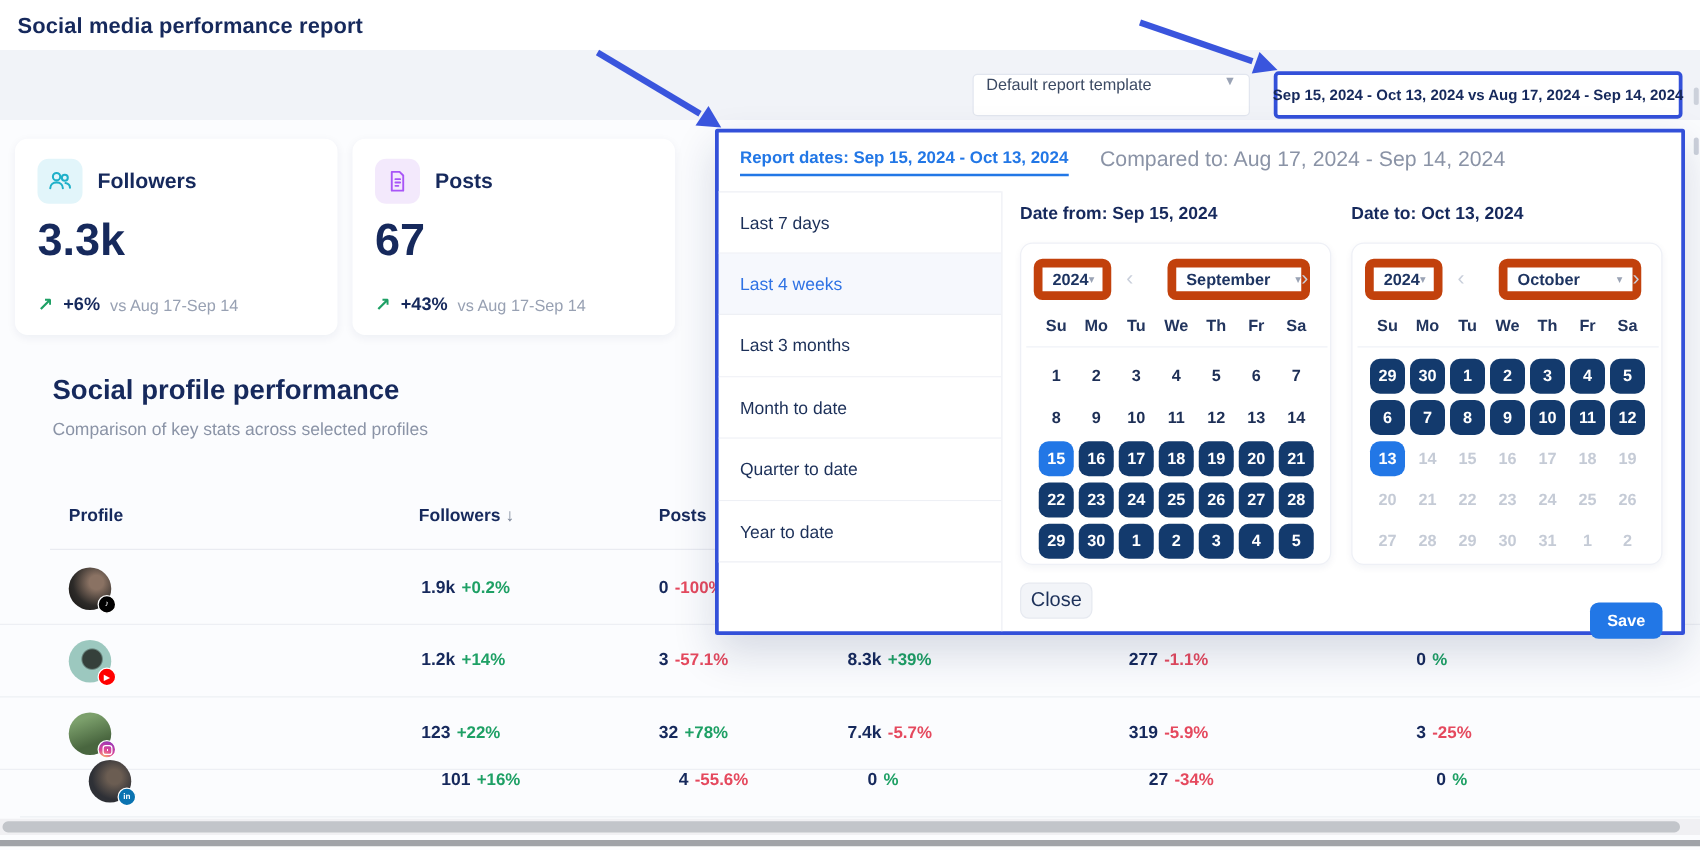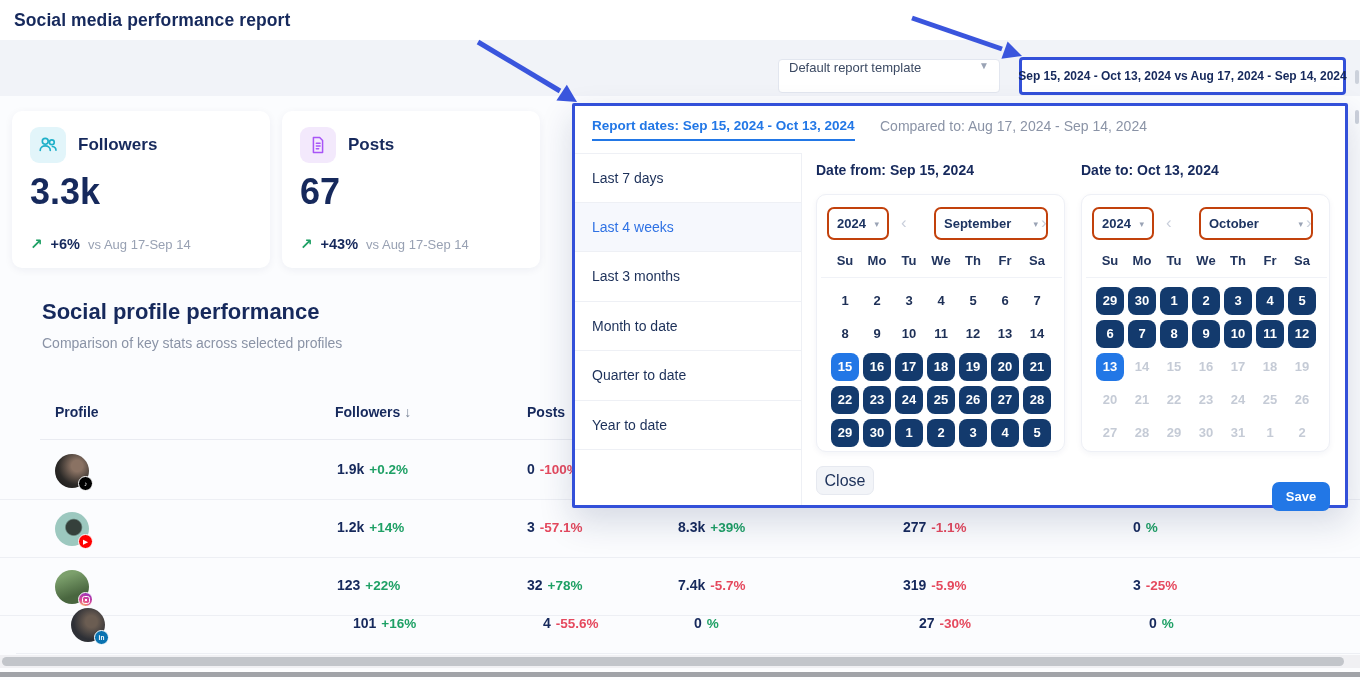--- a/index.html
+++ b/index.html
@@ -71,35 +71,35 @@
 
   .hscroll-track { position:absolute; left:0; top:655px; width:1360px; height:13px; background:#f0f0f3; z-index:3; }
   .hscroll-thumb { position:absolute; left:2px; top:657px; width:1342px; height:9px; background:#c2c5ca; border-radius:5px; z-index:4; }
   .bottom-strip  { position:absolute; left:0; top:672px; width:1360px; height:5px; background:#9fa2a8; z-index:4; }
 
   
   .overlay { position:absolute; left:572px; top:103px; width:776px; height:405px; background:#fff;
              border:3px solid #3350d9; border-radius:2px; box-shadow:0 14px 34px rgba(20,35,90,.16); z-index:40; }
   .dp-tab1 { position:absolute; left:17px; top:12px; font-size:13.5px; font-weight:600; color:#2277e6;
              padding-bottom:6px; border-bottom:2px solid #2277e6; }
-  .dp-tab2 { position:absolute; left:305px; top:12px; font-size:14px; color:#8a93a6; }
+  .dp-tab2 { position:absolute; left:305px; top:12px; font-size:17px; color:#8a93a6; }
   .preset-list { position:absolute; left:0; top:47px; width:226px; }
   .preset { height:49.5px; line-height:49.5px; padding-left:17px; font-size:14px; color:#1c3059;
             border-bottom:1px solid #eef0f5; background:#fff; }
   .preset:first-child { border-top:1px solid #eef0f5; }
   .preset.selected { background:#f6f8fd; color:#2f72e4; }
   .v-divider { position:absolute; left:226px; top:47px; width:1px; height:352px; background:#eef0f5; }
 
   .cal-panel { position:absolute; top:56px; width:252px; }
   .cal-panel.from { left:241px; } .cal-panel.to { left:506px; }
   .cal-title { font-size:14px; font-weight:700; color:#16295c; margin-bottom:16px; }
   .cal-card { width:249px; height:258px; background:#fff; border:1px solid #eef0f6; border-radius:10px;
               box-shadow:0 2px 6px rgba(25,40,90,.05); position:relative; }
   .cal-head { position:absolute; left:0; top:12px; width:100%; height:33px; }
-  .mini-select { position:absolute; height:33px; background:#fff; border:2px solid #c2410c; border-radius:7px;
+  .mini-select { position:absolute; height:33px; background:#fff; border:7px solid #c2410c; border-radius:7px;
                  display:flex; align-items:center; padding:0 8px; font-size:13px; font-weight:600; color:#1d3461; }
   .mini-select .sel-caret { margin-left:auto; color:#9aa3b5; font-size:9px; }
   .ms-year { left:10px; width:62px; } .ms-month { left:117px; width:114px;gap:20px; }
   .cal-nav { position:absolute; top:6px; font-size:17px; color:#c9cfdb; }
   .cal-nav.prev { left:84px; } .cal-nav.next { left:224px; }
   .weekday-row { position:absolute; left:12px; top:58px; width:224px; display:flex; }
   .weekday { width:32px; text-align:center; font-size:13px; font-weight:700; color:#22355e; }
   .cal-sep { position:absolute; left:4px; top:82px; width:241px; height:1px; background:#f0f2f7; }
   .cal-grid { position:absolute; left:12px; top:92px; }
   .cal-week { display:flex; height:33px; }
@@ -221,21 +221,21 @@
       <span class="cell" style="left: 903px;"><span>319</span><span class="chg down">-5.9%</span></span>
       <span class="cell" style="left: 1133px;"><span>3</span><span class="chg down">-25%</span></span>
     </div>
     <div class="trow" style="top: 596px; margin-left: 16px;">
       <span class="avatar av-linkedin">
         <span class="badge b-linkedin">in</span>
       </span>
       <span class="cell" style="left: 337px;"><span>101</span><span class="chg up">+16%</span></span>
       <span class="cell" style="left: 527px;"><span>4</span><span class="chg down">-55.6%</span></span>
       <span class="cell" style="left: 678px;"><span>0</span><span class="chg up">%</span></span>
-      <span class="cell" style="left: 903px;"><span>27</span><span class="chg down">-30%</span></span>
+      <span class="cell" style="left: 903px;"><span>27</span><span class="chg down">-34%</span></span>
       <span class="cell" style="left: 1133px;"><span>0</span><span class="chg up">%</span></span>
     </div>
   </div>
 
 <div class="hscroll-track"></div>
 <div class="hscroll-thumb"></div>
 <div class="bottom-strip"></div>
 
 <div class="overlay">
   <div class="dp-tab1">Report dates: Sep 15, 2024 - Oct 13, 2024</div>

